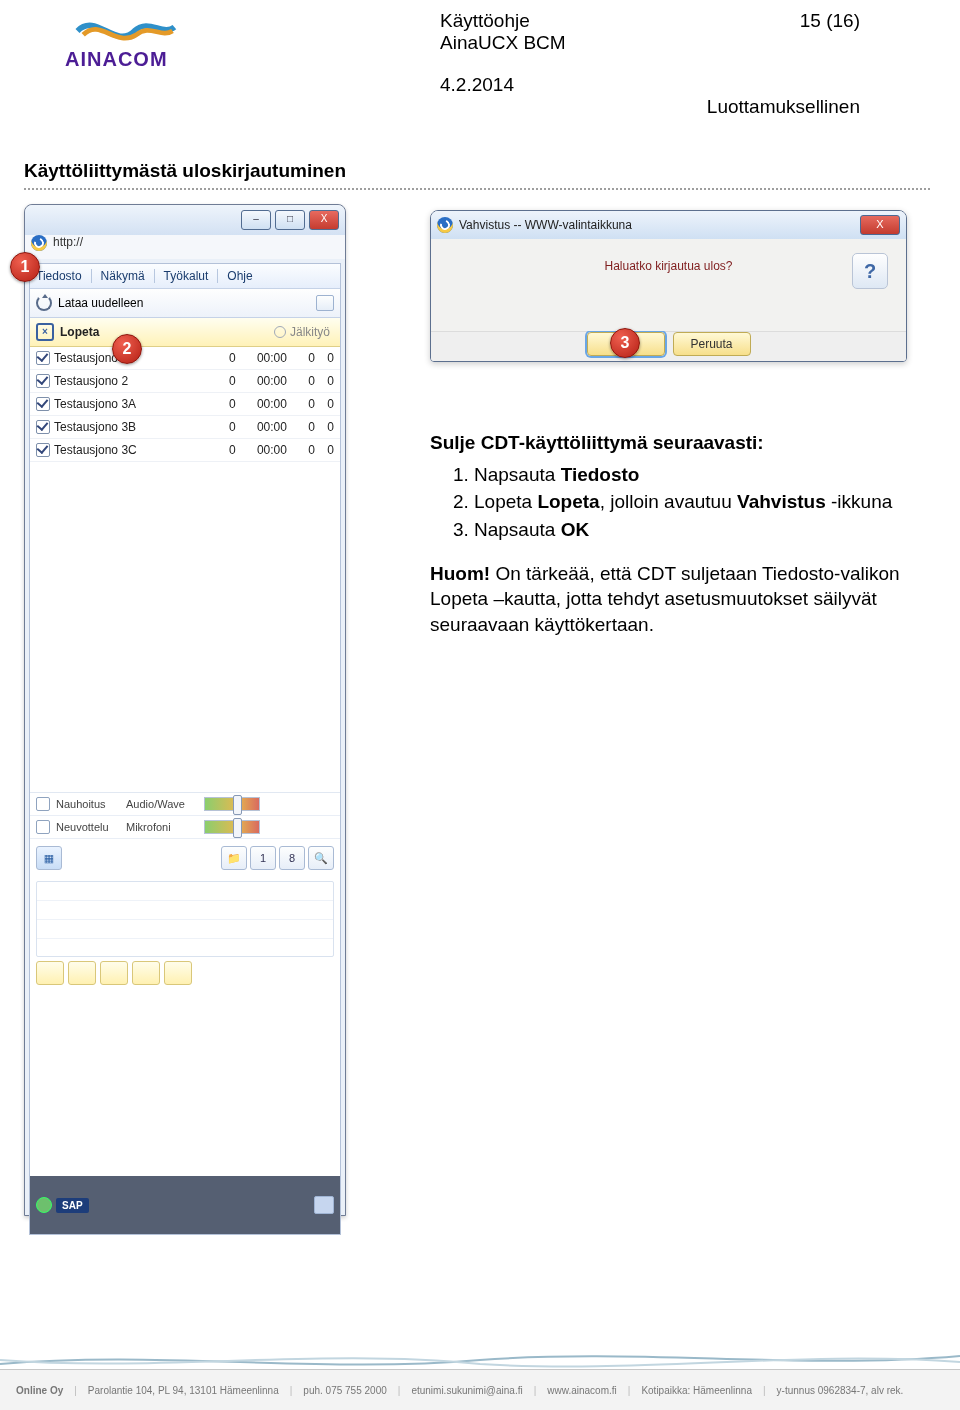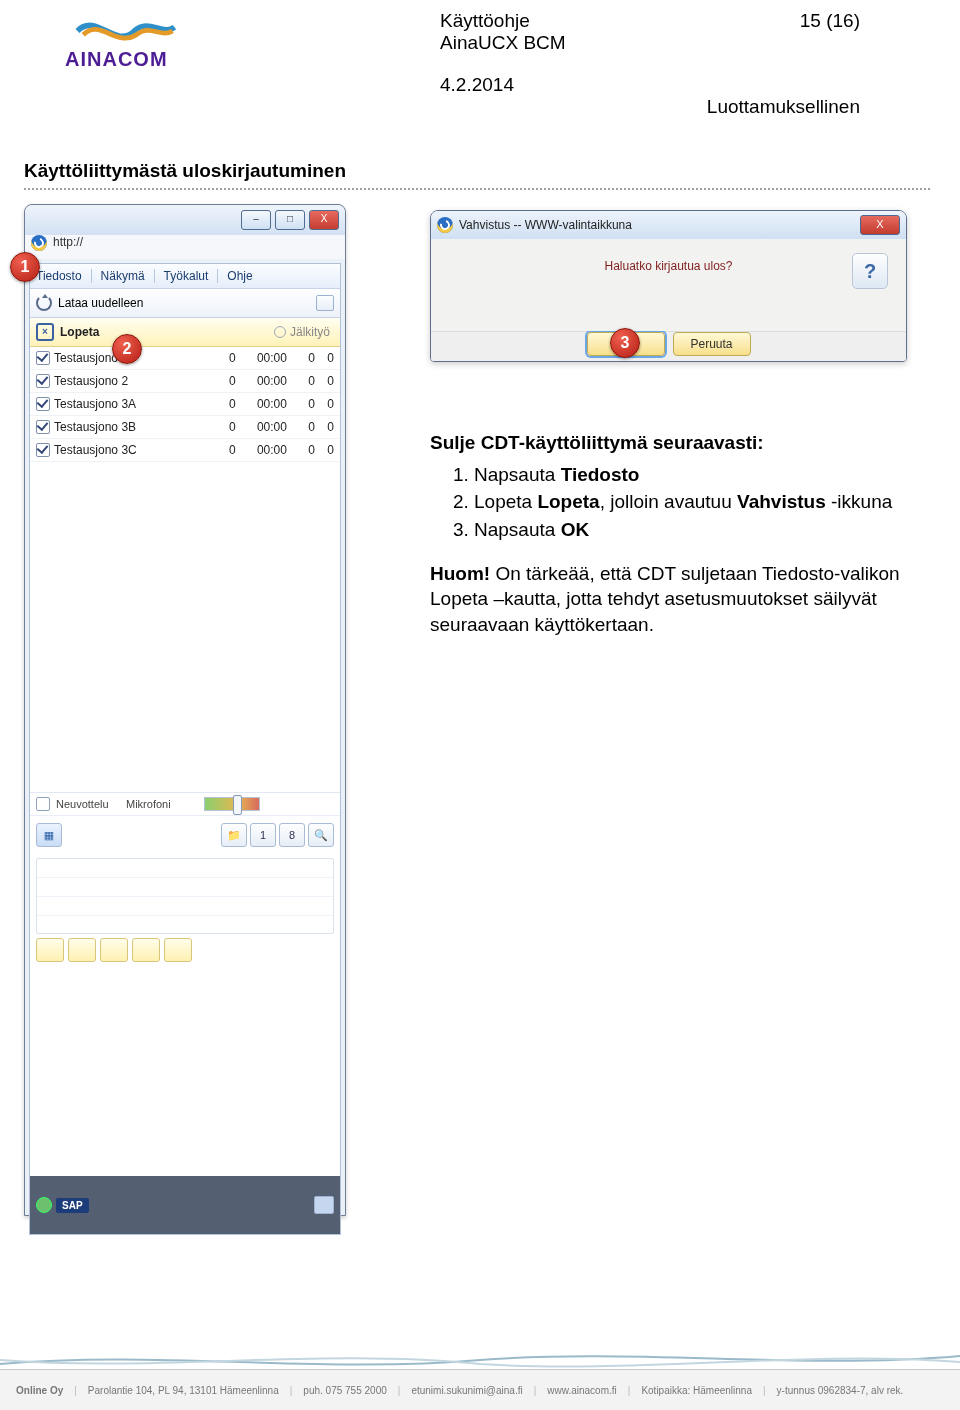--- a/index.html
+++ b/index.html
@@ -199,20 +199,28 @@
               <td>0</td>
               <td>00:00</td>
               <td>0</td>
               <td>0</td>
             </tr>
       </tbody>
         </table>
       <div class="gap"></div>
       <div class="audiorow">
         <span style="width:12px;height:12px;border:1px solid #8fa3bf;border-radius:2px;flex:none"></span>
+        <span style="width:64px">Nauhoitus</span>
+        <span style="width:72px">Audio/Wave</span>
+        <span class="sliderbox">
+            <span class="knob"></span>
+          </span>
+      </div>
+      <div class="audiorow">
+        <span style="width:12px;height:12px;border:1px solid #8fa3bf;border-radius:2px;flex:none"></span>
         <span style="width:64px">Neuvottelu</span>
         <span style="width:72px">Mikrofoni</span>
         <span class="sliderbox">
             <span class="knob"></span>
           </span>
       </div>
       <div class="btnrow">
         <span class="tbtn" style="background:linear-gradient(#eaf3ff,#c9ddf6);color:#2b5fa3">▦</span>
         <span style="flex:1"></span>
         <span class="tbtn">📁</span>

